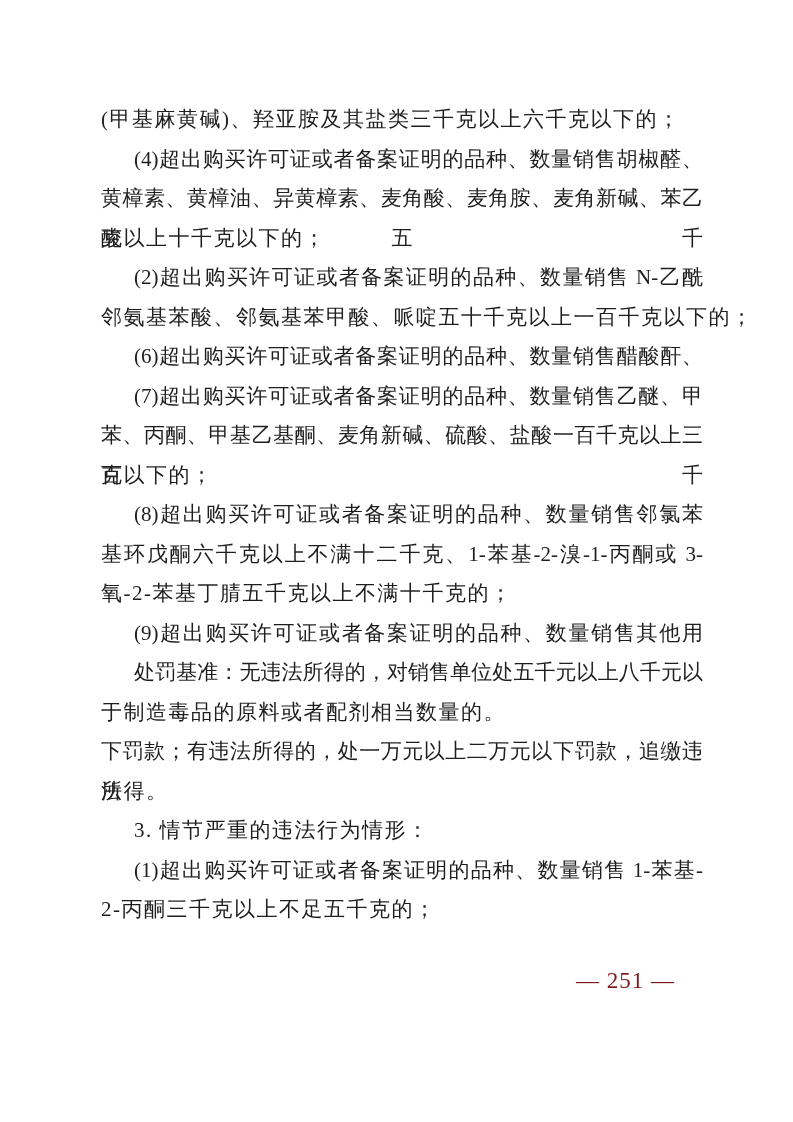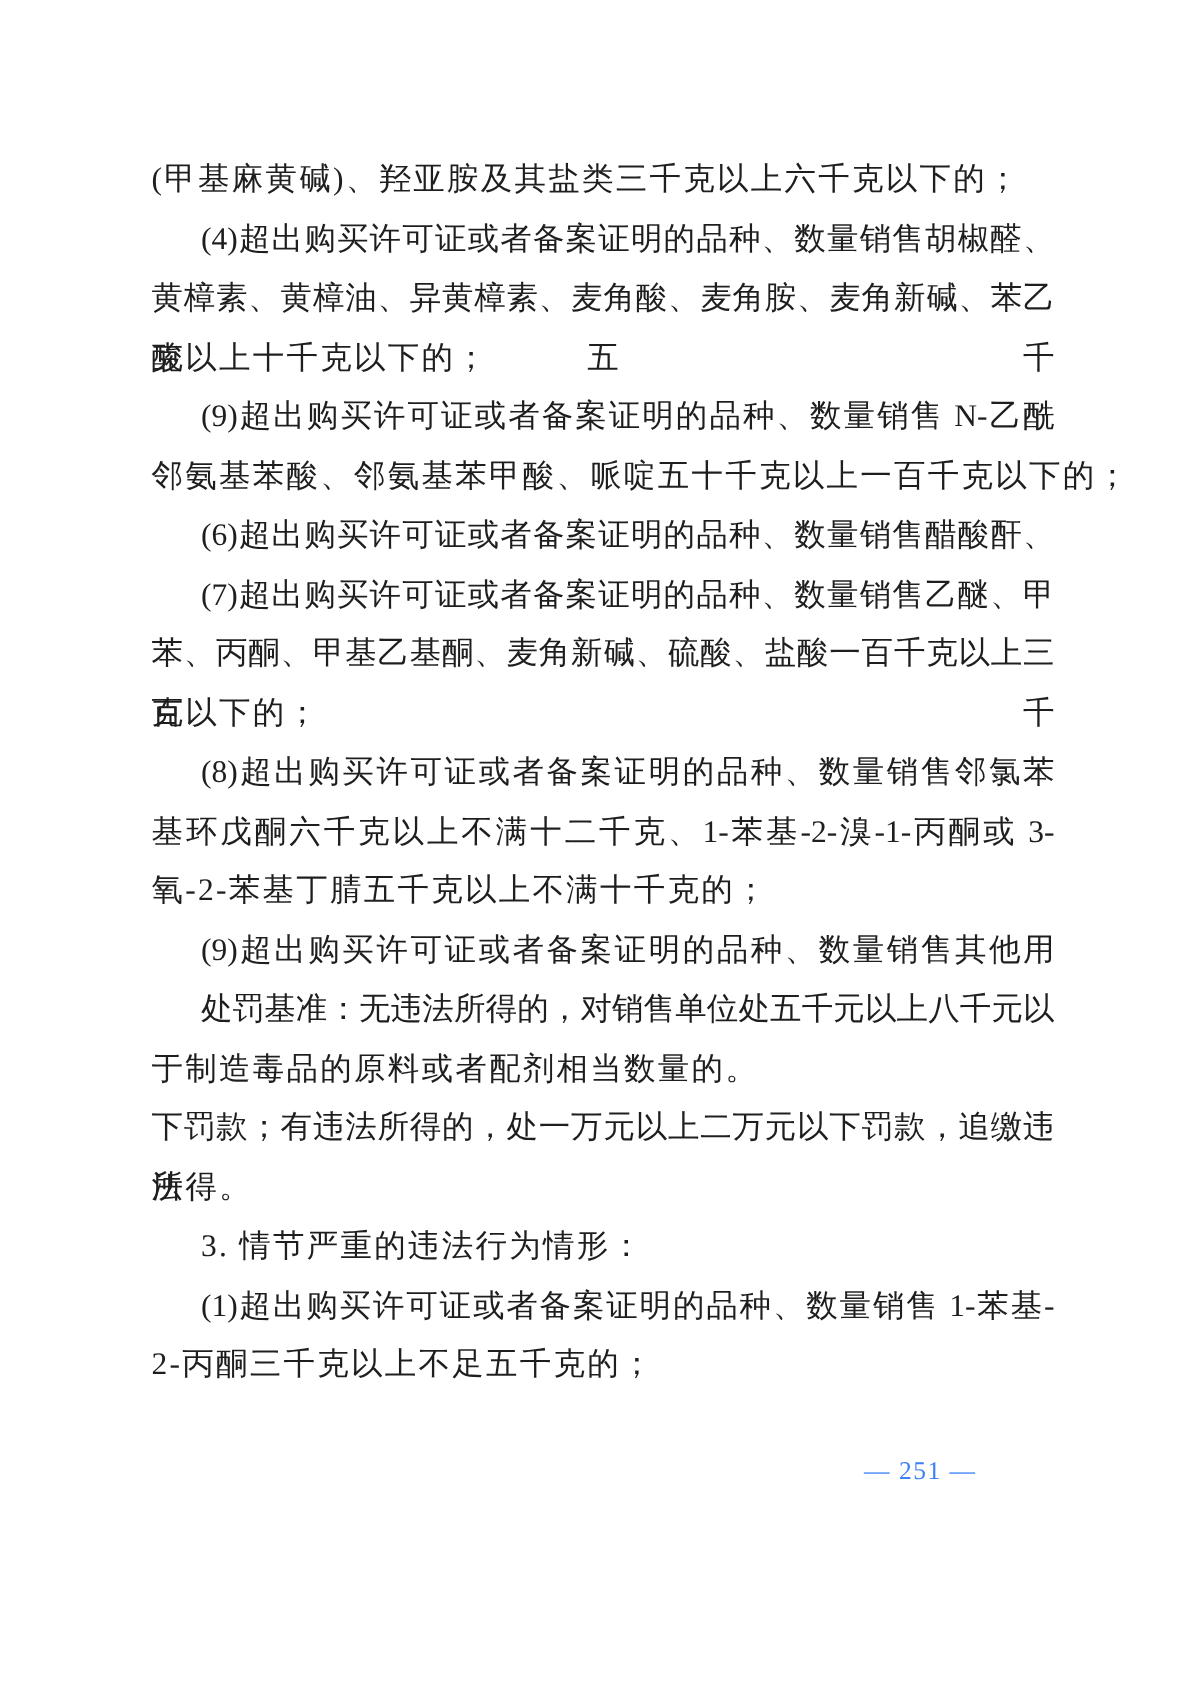--- a/index.html
+++ b/index.html
@@ -40,35 +40,35 @@
   }
   .line.indent {
     text-indent: 33px;
   }
   .page-number {
     position: absolute;
     left: 576px;
     top: 966px;
     height: 30px;
     line-height: 30px;
-    font-size: 17px;
+    font-size: 23px;
     letter-spacing: 1px;
-    color: #3b82f6;
+    color: #7f1d1d;
   }
 </style>
 </head>
 <body>
 
 <div class="page">
   <div class="textblock">
       <div class="line end">(甲基麻黄碱)、羟亚胺及其盐类三千克以上六千克以下的；</div>
       <div class="line fill indent">(4)超出购买许可证或者备案证明的品种、数量销售胡椒醛、</div>
       <div class="line fill">黄樟素、黄樟油、异黄樟素、麦角酸、麦角胺、麦角新碱、苯乙酸五千</div>
       <div class="line end">克以上十千克以下的；</div>
-      <div class="line fill indent">(9)超出购买许可证或者备案证明的品种、数量销售 N-乙酰</div>
+      <div class="line fill indent">(2)超出购买许可证或者备案证明的品种、数量销售 N-乙酰</div>
       <div class="line end">邻氨基苯酸、邻氨基苯甲酸、哌啶五十千克以上一百千克以下的；</div>
       <div class="line fill indent">(6)超出购买许可证或者备案证明的品种、数量销售醋酸酐、</div>
       <div class="line fill indent">(7)超出购买许可证或者备案证明的品种、数量销售乙醚、甲</div>
       <div class="line fill">苯、丙酮、甲基乙基酮、麦角新碱、硫酸、盐酸一百千克以上三百千</div>
       <div class="line end">克以下的；</div>
       <div class="line fill indent">(8)超出购买许可证或者备案证明的品种、数量销售邻氯苯</div>
       <div class="line fill">基环戊酮六千克以上不满十二千克、1-苯基-2-溴-1-丙酮或 3-</div>
       <div class="line end">氧-2-苯基丁腈五千克以上不满十千克的；</div>
       <div class="line fill indent">(9)超出购买许可证或者备案证明的品种、数量销售其他用</div>
       <div class="line fill indent">处罚基准：无违法所得的，对销售单位处五千元以上八千元以</div>

